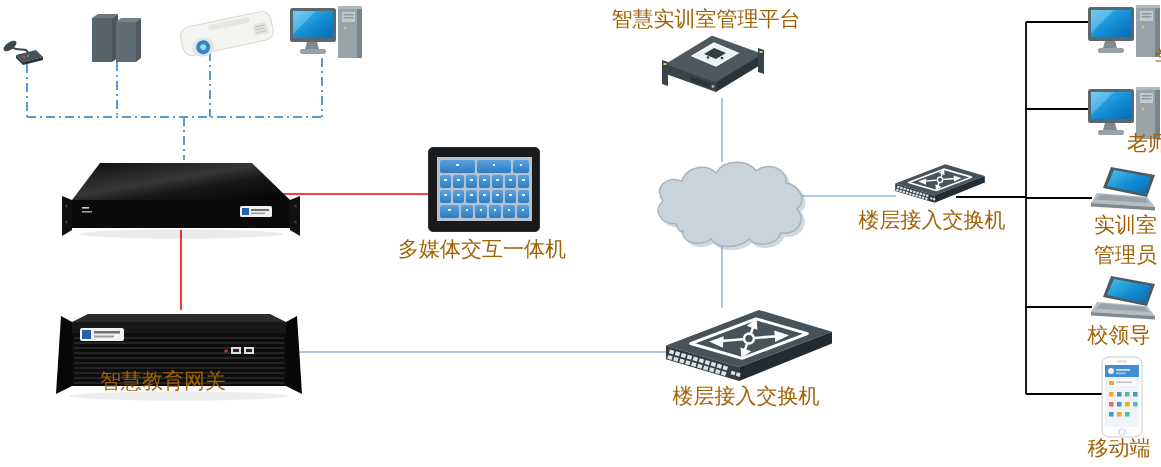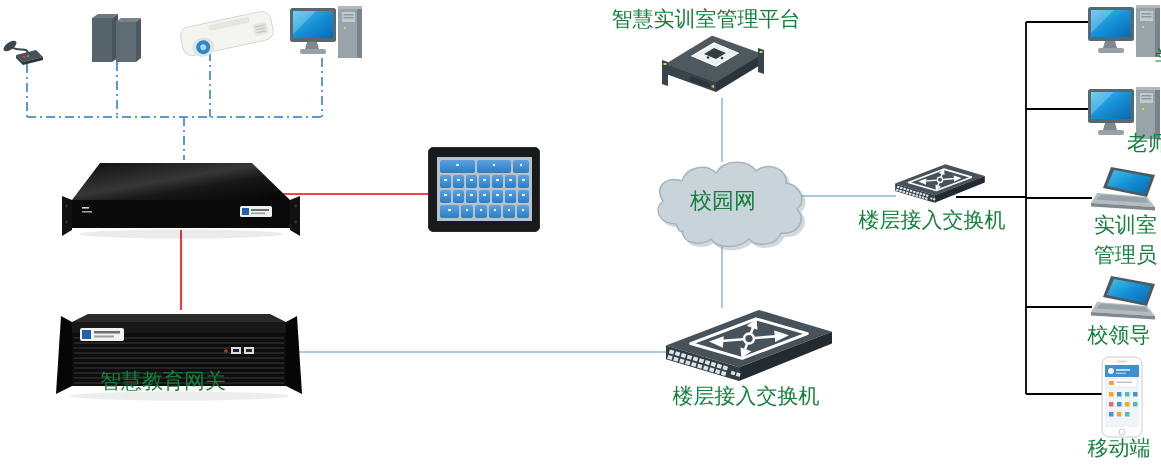--- a/index.html
+++ b/index.html
@@ -1,20 +1,20 @@
 <!DOCTYPE html>
 <html><head>
 <meta charset="utf-8">
 <style>
   html,body{margin:0;padding:0;background:#fff;}
   #canvas{position:relative;width:1161px;height:467px;background:#ffffff;overflow:hidden;
           font-family:"Liberation Serif","DejaVu Serif",serif;}
   #links{position:absolute;left:0;top:0;z-index:1;}
   .icon{position:absolute;z-index:2;}
-  .lbl{position:absolute;z-index:3;font-size:21px;color:#15803d;text-align:center;
+  .lbl{position:absolute;z-index:3;font-size:21px;color:#a16207;text-align:center;
        line-height:1.25;white-space:nowrap;}
   .lbl.two-line{text-align:left;white-space:normal;line-height:30px;}
   .lbl.cloud{font-size:22px;}
   
   .panel{position:absolute;left:428px;top:147px;width:112px;height:85px;z-index:2;
          background:#181a1c;border-radius:5px;border:1px solid #2a2d30;box-sizing:border-box;}
   .panel .screen{position:absolute;left:8px;top:9px;width:95px;height:64px;background:#b6c3cd;
          padding:3px;box-sizing:border-box;display:flex;flex-direction:column;gap:2px;}
   .prow{display:flex;gap:2px;flex:1;}
   .pbtn{background:linear-gradient(180deg,#5fa0dd 0%,#3f8ed2 55%,#2f7cc0 100%);
@@ -322,23 +322,23 @@
       <rect x="24" y="46" width="4.5" height="4.5" fill="#f5a623"></rect>
         <rect x="32" y="46" width="4.5" height="4.5" fill="#50bfa5"></rect>
       <rect x="8" y="56" width="4.5" height="4.5" fill="#4a90d2"></rect>
         <rect x="16" y="56" width="4.5" height="4.5" fill="#f5a623"></rect>
       <rect x="24" y="56" width="4.5" height="4.5" fill="#50bfa5"></rect>
     </g>
     <circle cx="21" cy="76" r="3" fill="none" stroke="#d0d5d8" stroke-width="1.2"></circle>
   </svg>
 
   <div class="lbl" style="left:594px;top:6px;width:224px">智慧实训室管理平台</div>
-  <div class="lbl cloud" style="left:648px;top:187px;width:150px">校园网</div>
   <div class="lbl" style="left:848px;top:207px;width:168px">楼层接入交换机</div>
   <div class="lbl" style="left:655px;top:383px;width:182px">楼层接入交换机</div>
+  <div class="lbl" style="left:392px;top:236px;width:180px">多媒体交互一体机</div>
   <div class="lbl" style="left:93px;top:368px;width:140px">智慧教育网关</div>
 
   <div class="lbl" style="left:1148px;top:45px;width:56px">学生</div>
   <div class="lbl" style="left:1120px;top:130px;width:56px">老师</div>
   <div class="lbl two-line" style="left:1094px;top:210px;width:70px">
     <div>实训室</div>
     <div>管理员</div>
   </div>
   <div class="lbl" style="left:1084px;top:322px;width:70px">校领导</div>
   <div class="lbl" style="left:1084px;top:435px;width:70px">移动端</div>

